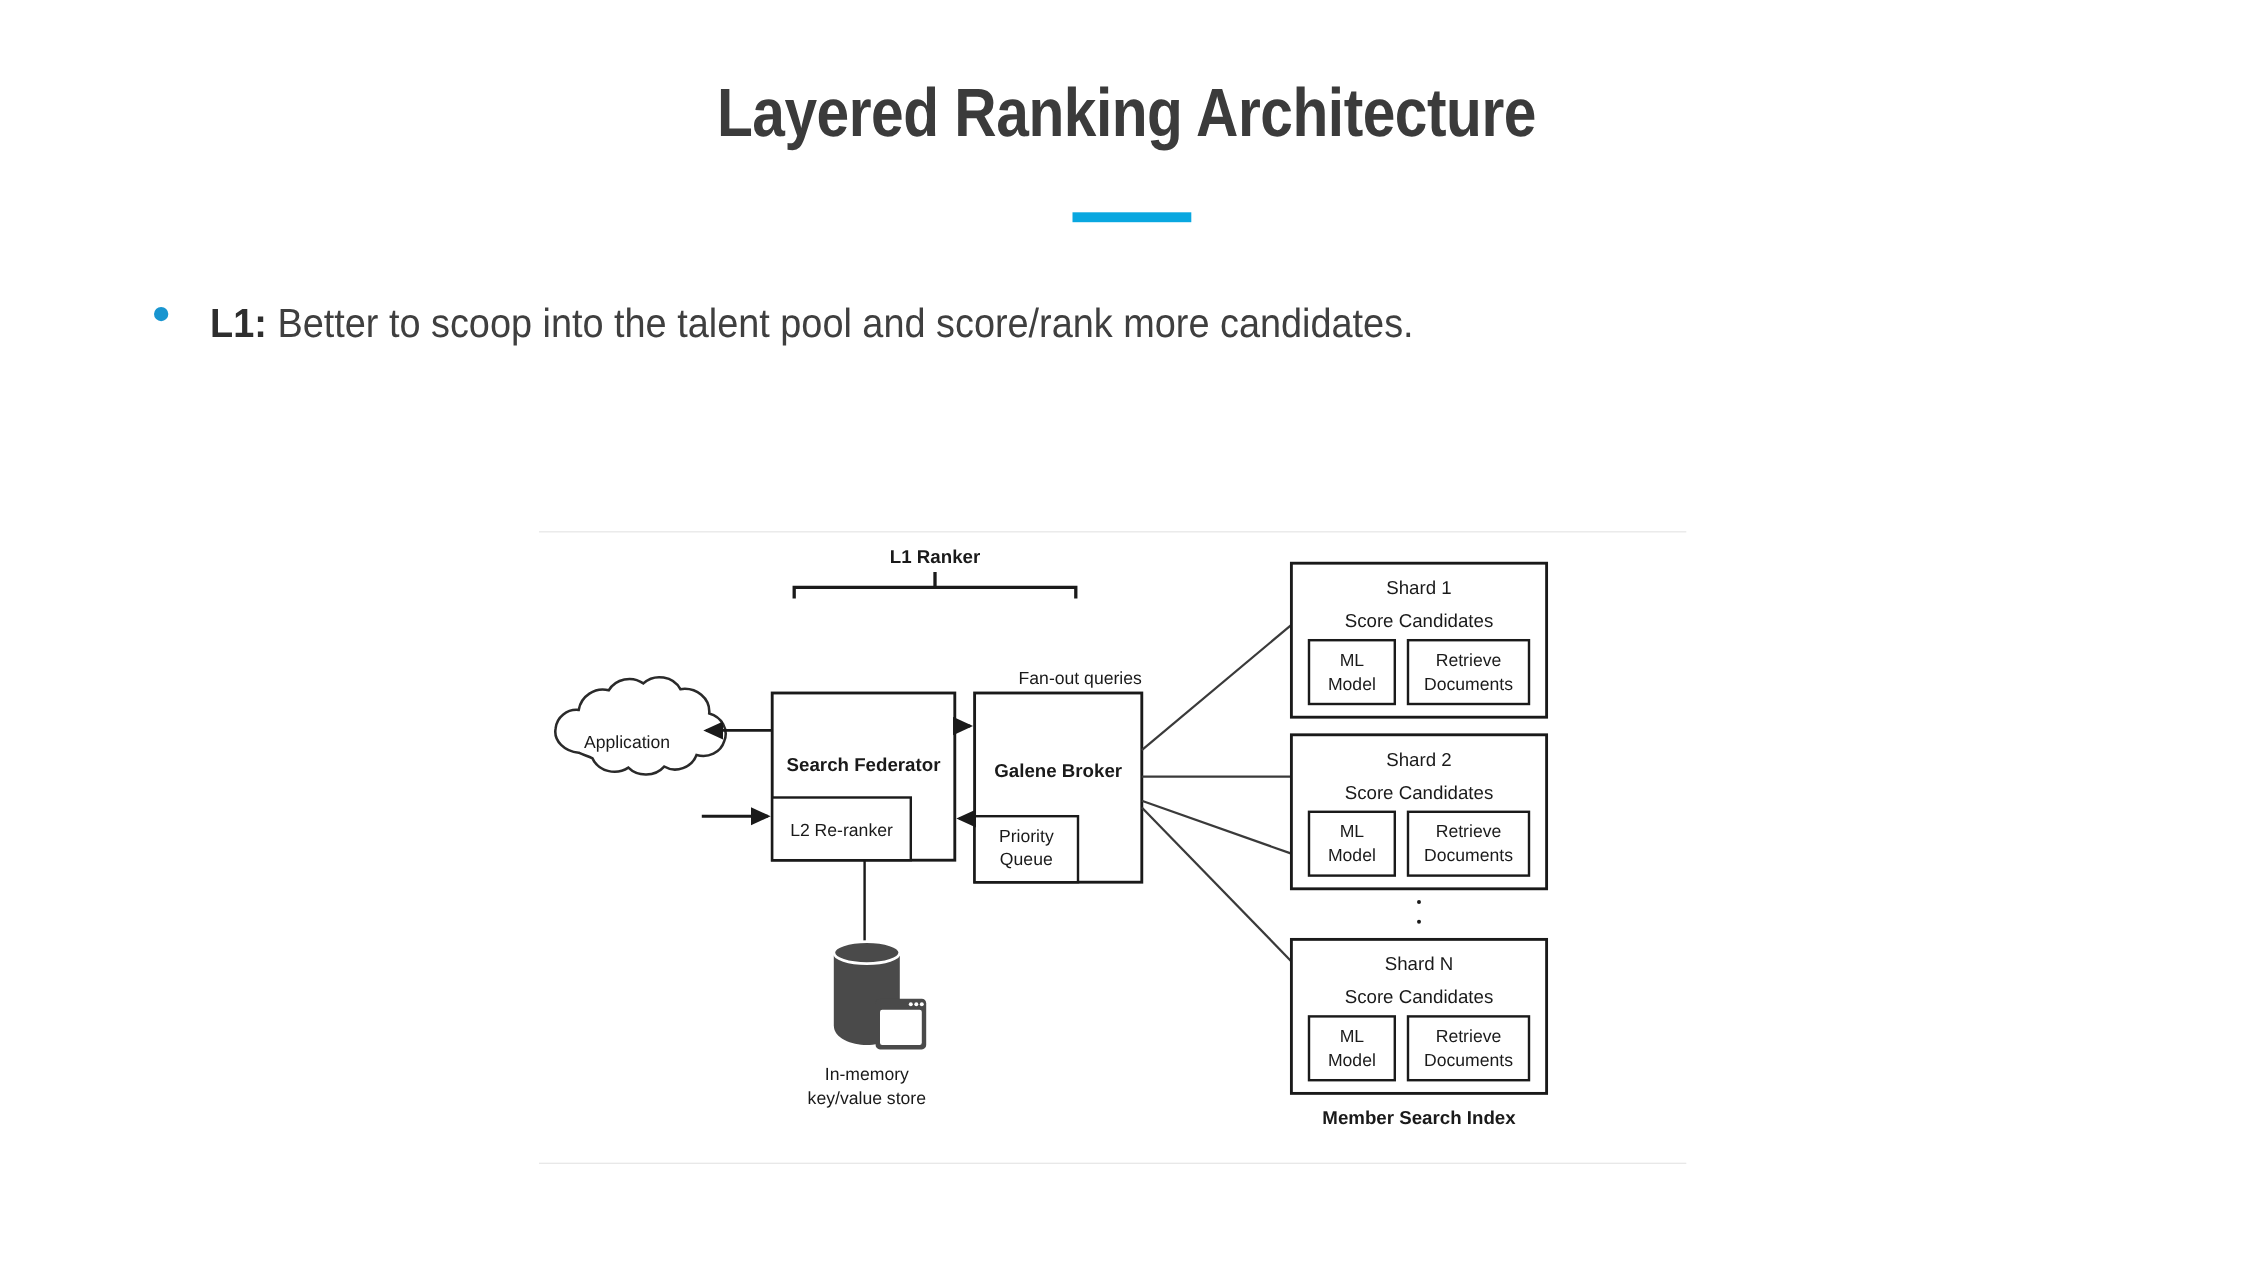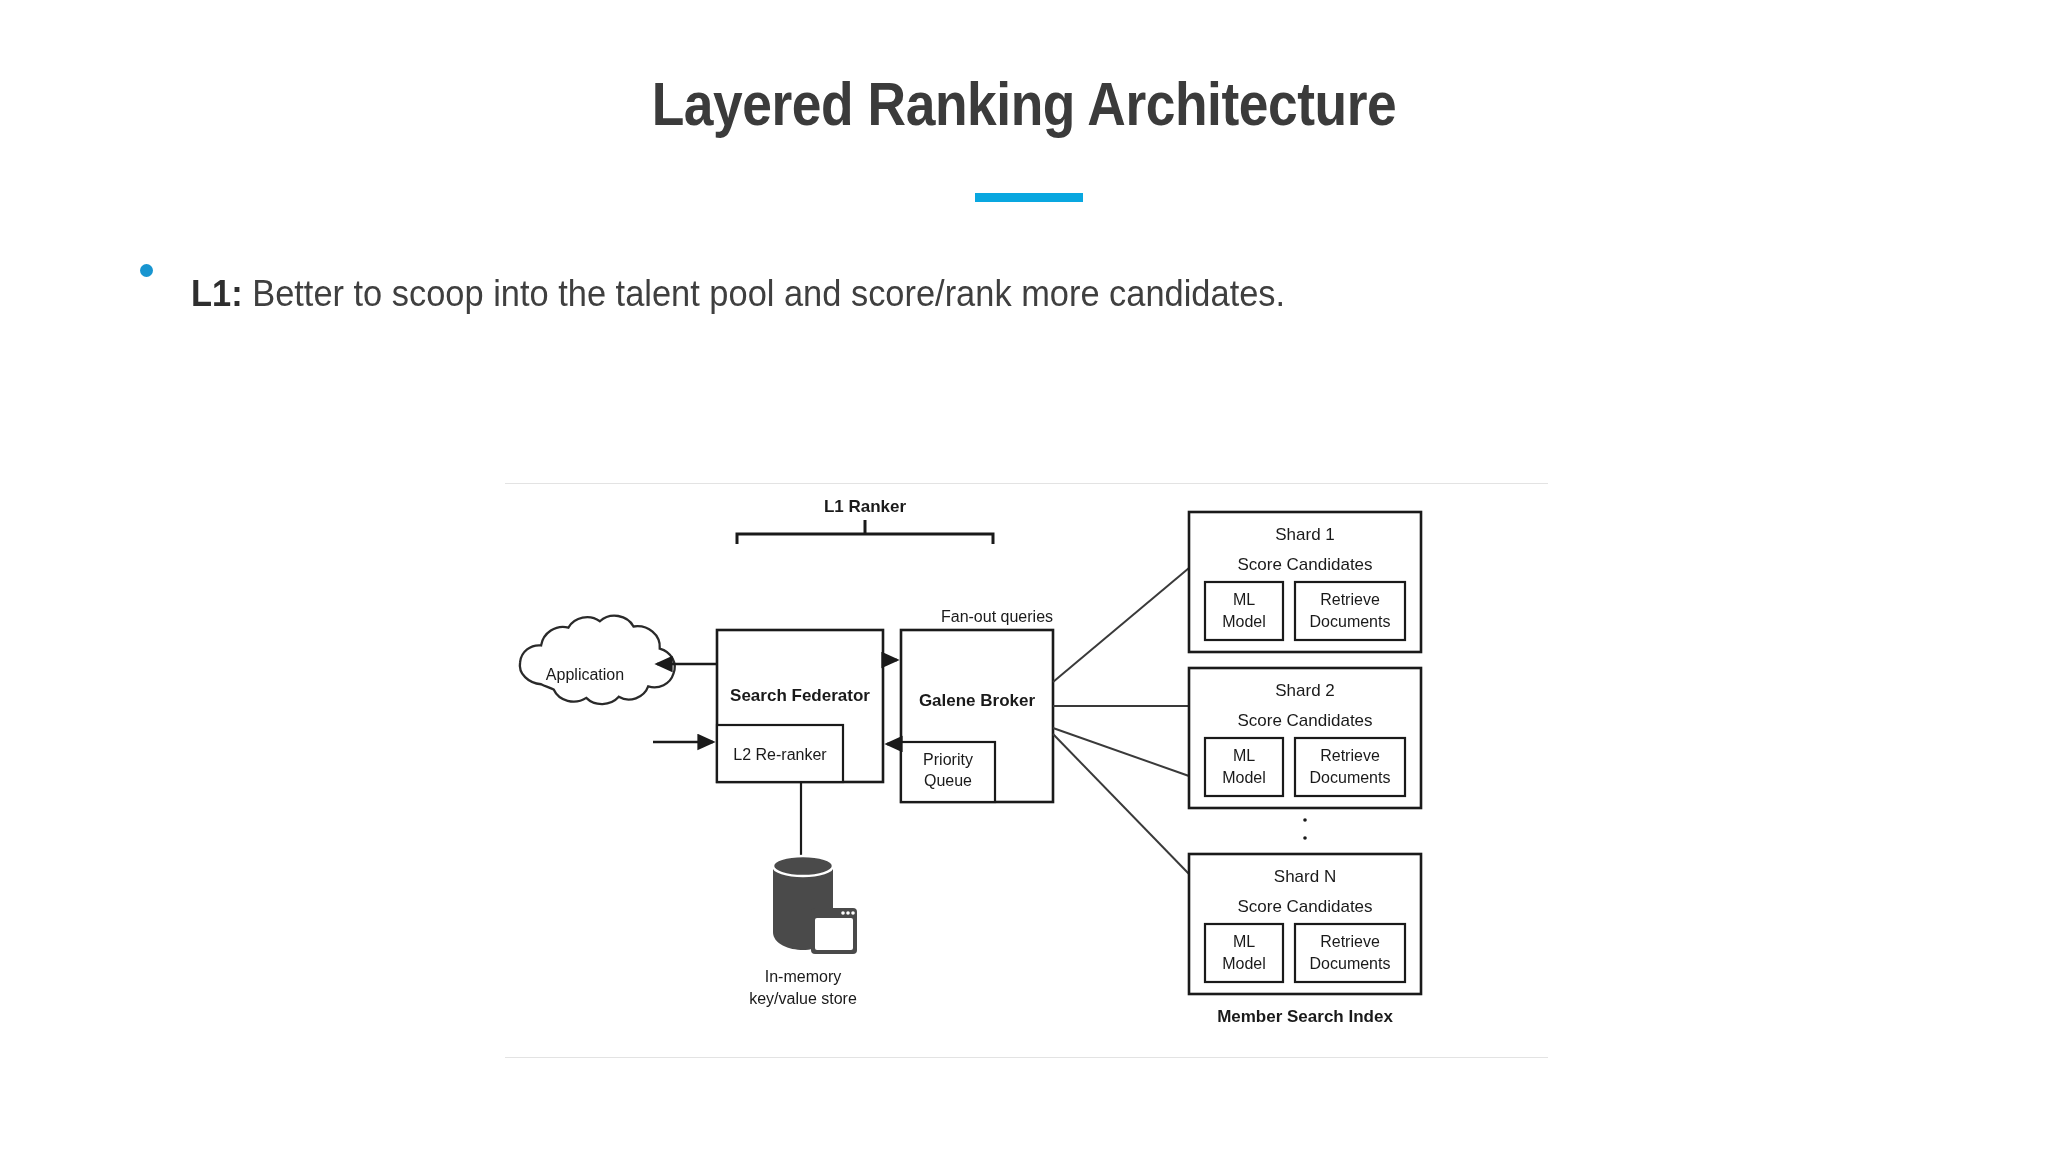--- a/index.html
+++ b/index.html
@@ -43,21 +43,21 @@
 
   
   #bullet-list {
     position: absolute;
     left: 140px;
     top: 272px;
     width: 1800px;
   }
   .bullet-row {
     display: flex;
-    align-items: flex-start;
+    align-items: center;
     margin-bottom: 44px;
   }
   .bullet-dot {
     width: 13px;
     height: 13px;
     border-radius: 50%;
     background: #1895D0;
     flex: 0 0 auto;
     margin-right: 38px;
     position: relative;
@@ -73,21 +73,21 @@
     white-space: nowrap;
   }
   .bullet-text .lead {
     font-weight: bold;
     color: #2e2e2e;
   }
 
   
   #architecture-diagram {
     position: absolute;
-    left: 505px;
+    left: 490px;
     top: 483px;
     width: 1043px;
     height: 573px;
     background: #ffffff;
     border-top: 1px solid #e3e3e3;
     border-bottom: 1px solid #e3e3e3;
   }
   #architecture-diagram svg {
     position: absolute;
     left: 0;

